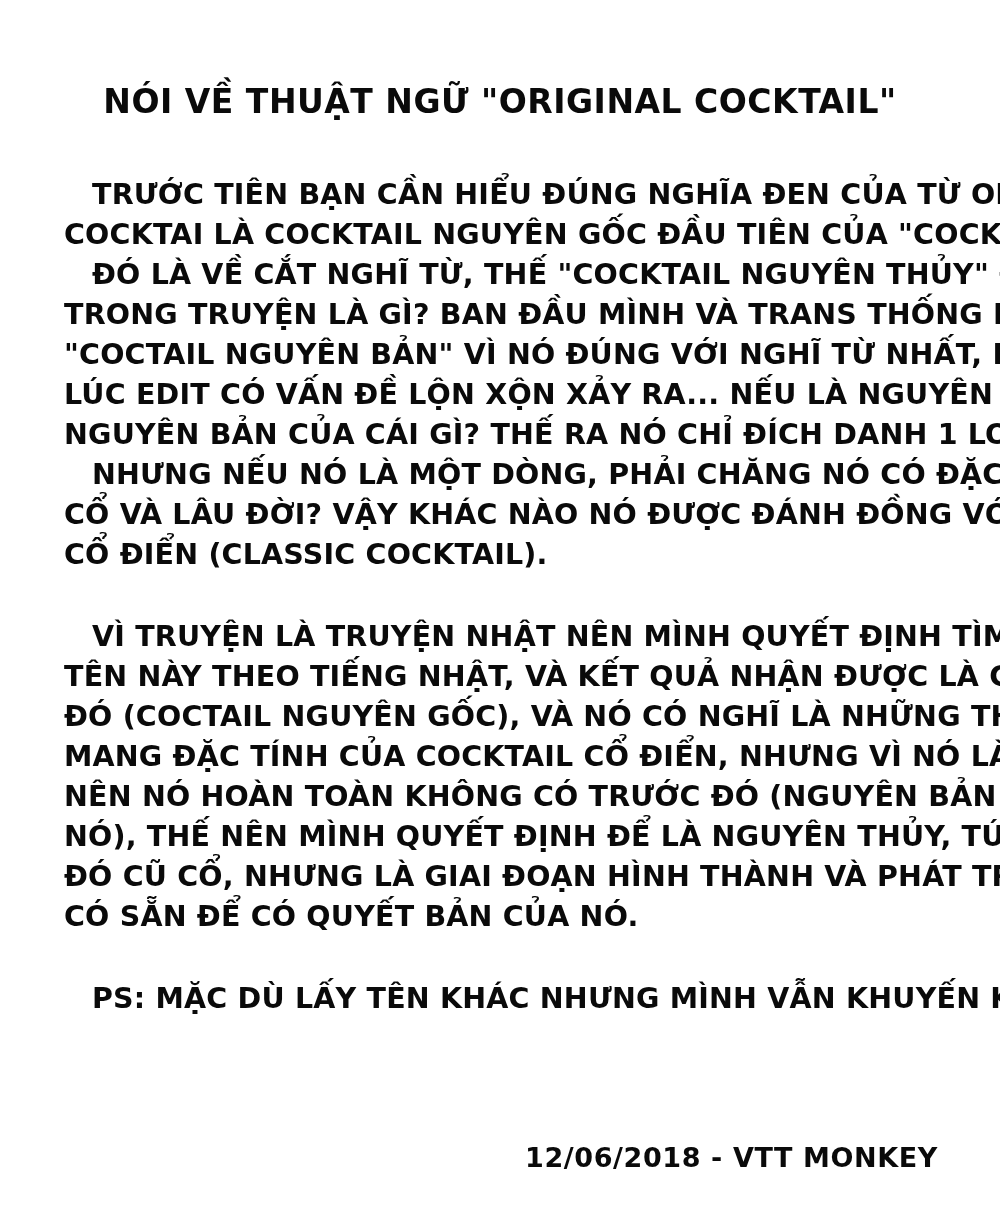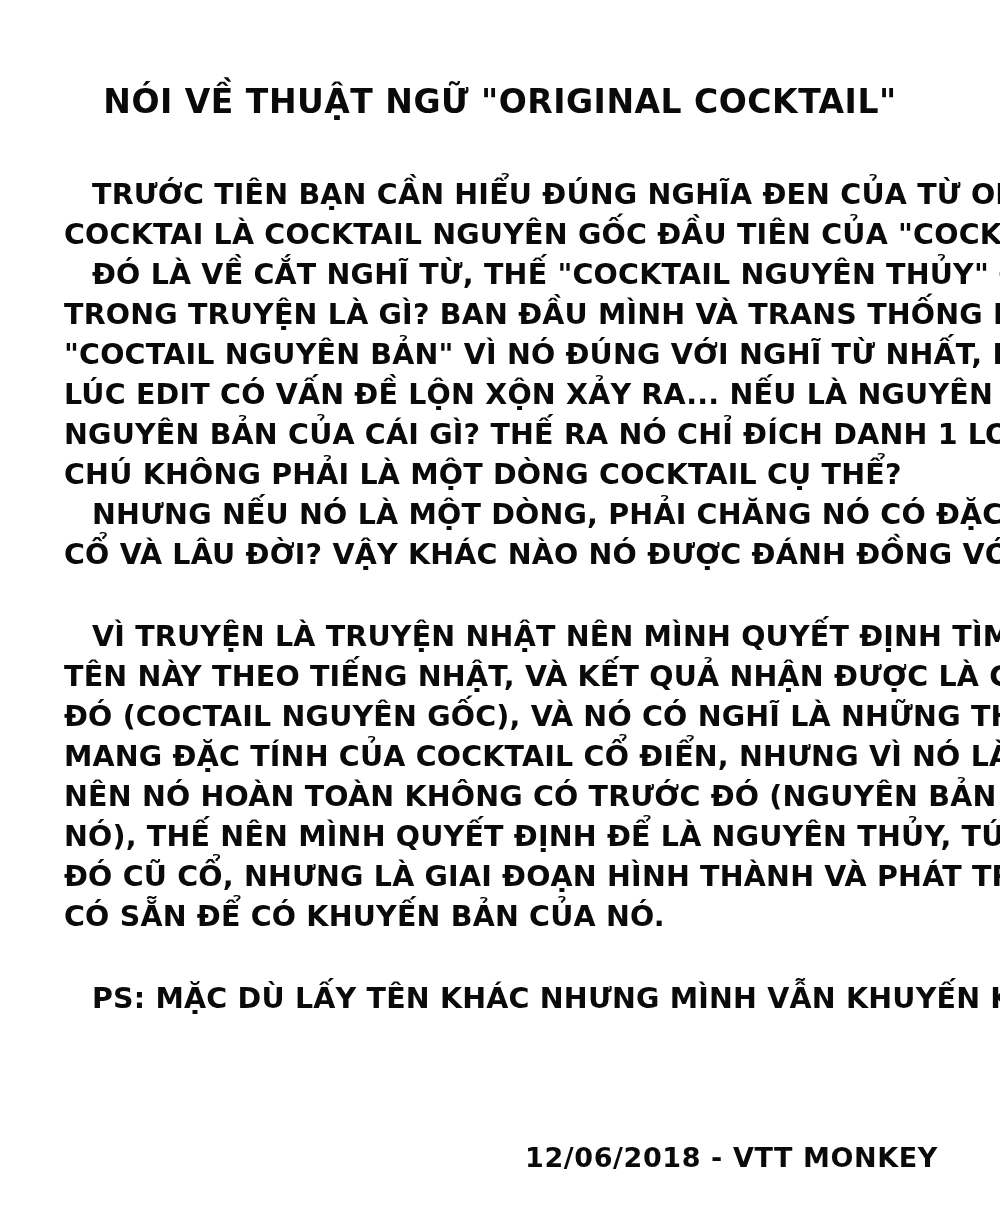--- a/index.html
+++ b/index.html
@@ -91,34 +91,34 @@
   <div class="body-area">
 
     <div class="para-block">
       <span class="text-line indent">TRƯỚC TIÊN BẠN CẦN HIỂU ĐÚNG NGHĨA ĐEN CỦA TỪ ORIGINAL</span>
       <span class="text-line">COCKTAI LÀ COCKTAIL NGUYÊN GỐC ĐẦU TIÊN CỦA "COCKTAIL".</span>
       <span class="text-line indent">ĐÓ LÀ VỀ CẮT NGHĨ TỪ, THẾ "COCKTAIL NGUYÊN THỦY" ĐƯỢC ĐỀ CẬP</span>
       <span class="text-line">TRONG TRUYỆN LÀ GÌ? BAN ĐẦU MÌNH VÀ TRANS THỐNG NHẤT LÀ ĐỂ LÀ</span>
       <span class="text-line">"COCTAIL NGUYÊN BẢN" VÌ NÓ ĐÚNG VỚI NGHĨ TỪ NHẤT, NHƯNG TRONG</span>
       <span class="text-line">LÚC EDIT CÓ VẤN ĐỀ LỘN XỘN XẢY RA... NẾU LÀ NGUYÊN BẢN THÌ LÀ</span>
       <span class="text-line">NGUYÊN BẢN CỦA CÁI GÌ? THẾ RA NÓ CHỈ ĐÍCH DANH 1 LOẠI COCKTAIL</span>
-      <span class="text-line">CHÚ KHÔNG PHẢI LÀ MỘT DÒNG COCKTAIL CỤ THỂ?</span>
       <span class="text-line indent">NHƯNG NẾU NÓ LÀ MỘT DÒNG, PHẢI CHĂNG NÓ CÓ ĐẶC TÍNH CŨ VÀ</span>
       <span class="text-line">CỔ VÀ LÂU ĐỜI? VẬY KHÁC NÀO NÓ ĐƯỢC ĐÁNH ĐỒNG VỚI COCKTAIL</span>
+      <span class="text-line">CỔ ĐIỂN (CLASSIC COCKTAIL).</span>
     </div>
 
     <div class="para-block">
       <span class="text-line indent">VÌ TRUYỆN LÀ TRUYỆN NHẬT NÊN MÌNH QUYẾT ĐỊNH TÌM NGUỒN GỐC</span>
       <span class="text-line">TÊN NÀY THEO TIẾNG NHẬT, VÀ KẾT QUẢ NHẬN ĐƯỢC LÀ CŨNG NGHĨA</span>
       <span class="text-line">ĐÓ (COCTAIL NGUYÊN GỐC), VÀ NÓ CÓ NGHĨ LÀ NHỮNG THỨ BAN ĐẦU</span>
       <span class="text-line">MANG ĐẶC TÍNH CỦA COCKTAIL CỔ ĐIỂN, NHƯNG VÌ NÓ LÀ BAN ĐẦU</span>
       <span class="text-line">NÊN NÓ HOÀN TOÀN KHÔNG CÓ TRƯỚC ĐÓ (NGUYÊN BẢN CỦA CHÍNH</span>
       <span class="text-line">NÓ), THẾ NÊN MÌNH QUYẾT ĐỊNH ĐỂ LÀ NGUYÊN THỦY, TÚC VẪN CÓ GÌ</span>
       <span class="text-line">ĐÓ CŨ CỔ, NHƯNG LÀ GIAI ĐOẠN HÌNH THÀNH VÀ PHÁT TRIỂN CHÚ CHƯA</span>
-      <span class="text-line">CÓ SẴN ĐỂ CÓ KHUYẾN BẢN CỦA NÓ.</span>
+      <span class="text-line">CÓ SẴN ĐỂ CÓ QUYẾT BẢN CỦA NÓ.</span>
     </div>
 
     <div class="para-block">
       <span class="text-line indent">PS: MẶC DÙ LẤY TÊN KHÁC NHƯNG MÌNH VẪN KHUYẾN KHÍCH ĐỂ LÀ</span>
     </div>
 
   </div>
 
   <div class="signature">12/06/2018 - VTT MONKEY</div>
 

